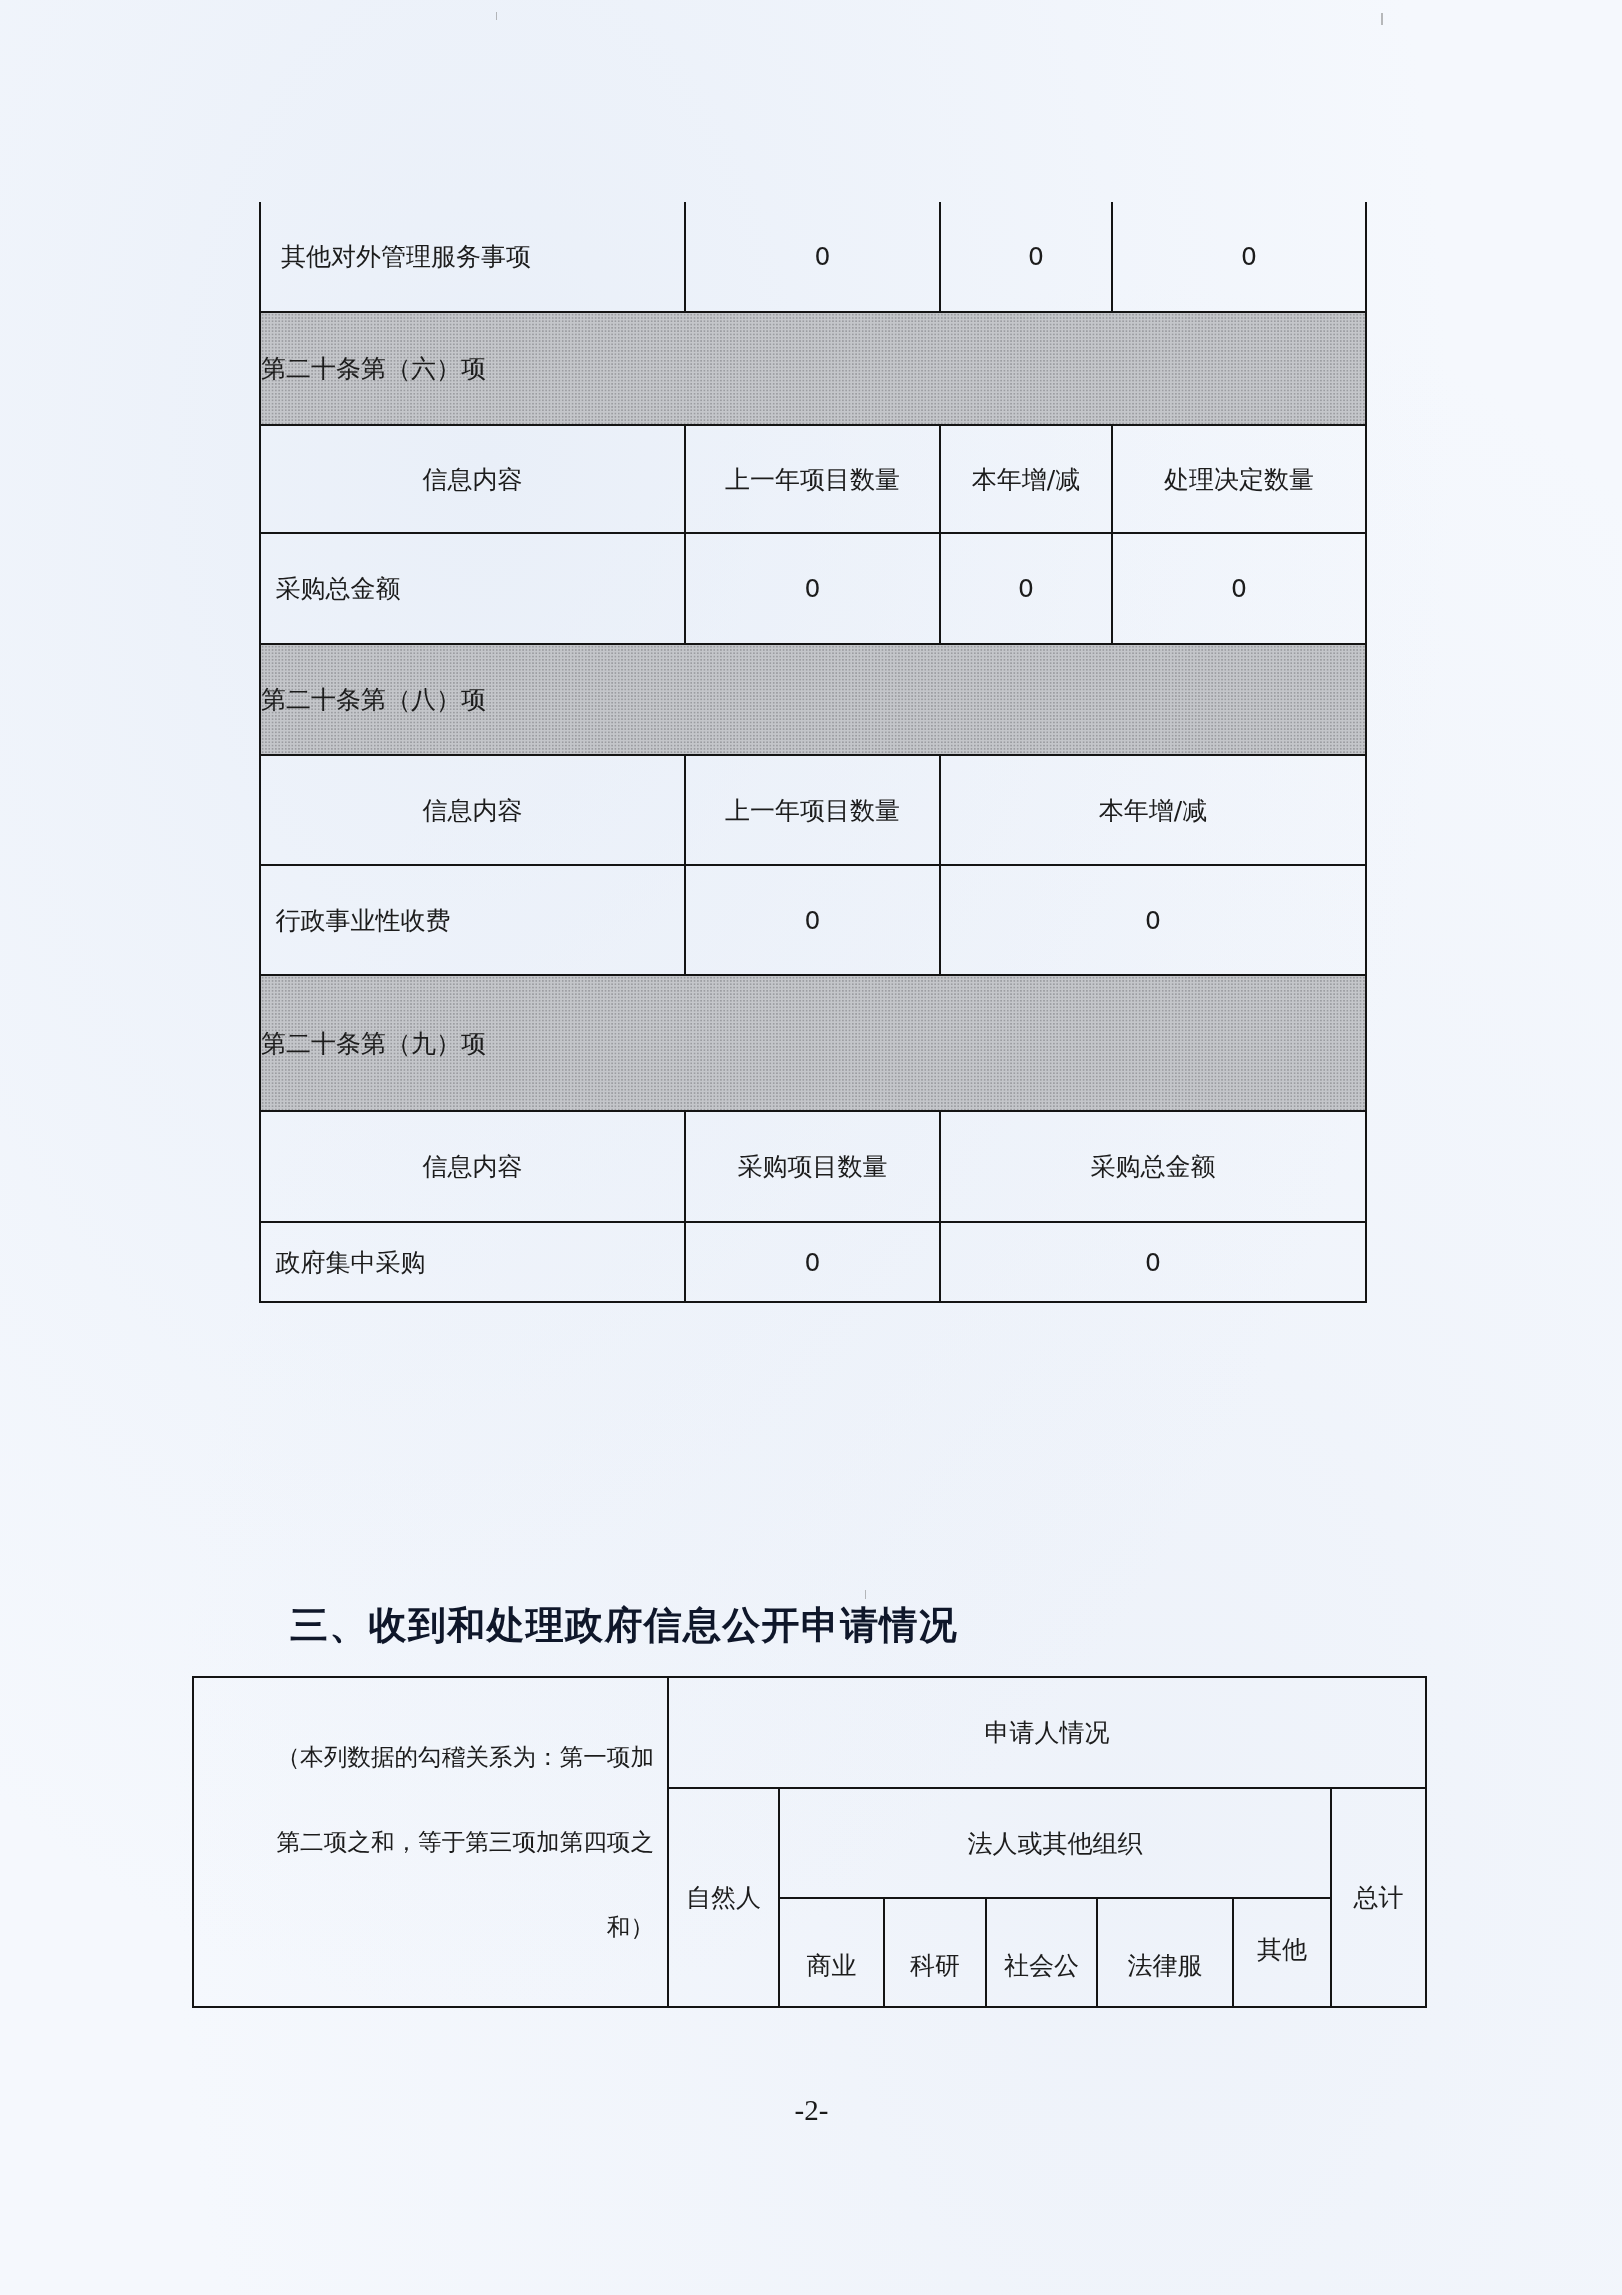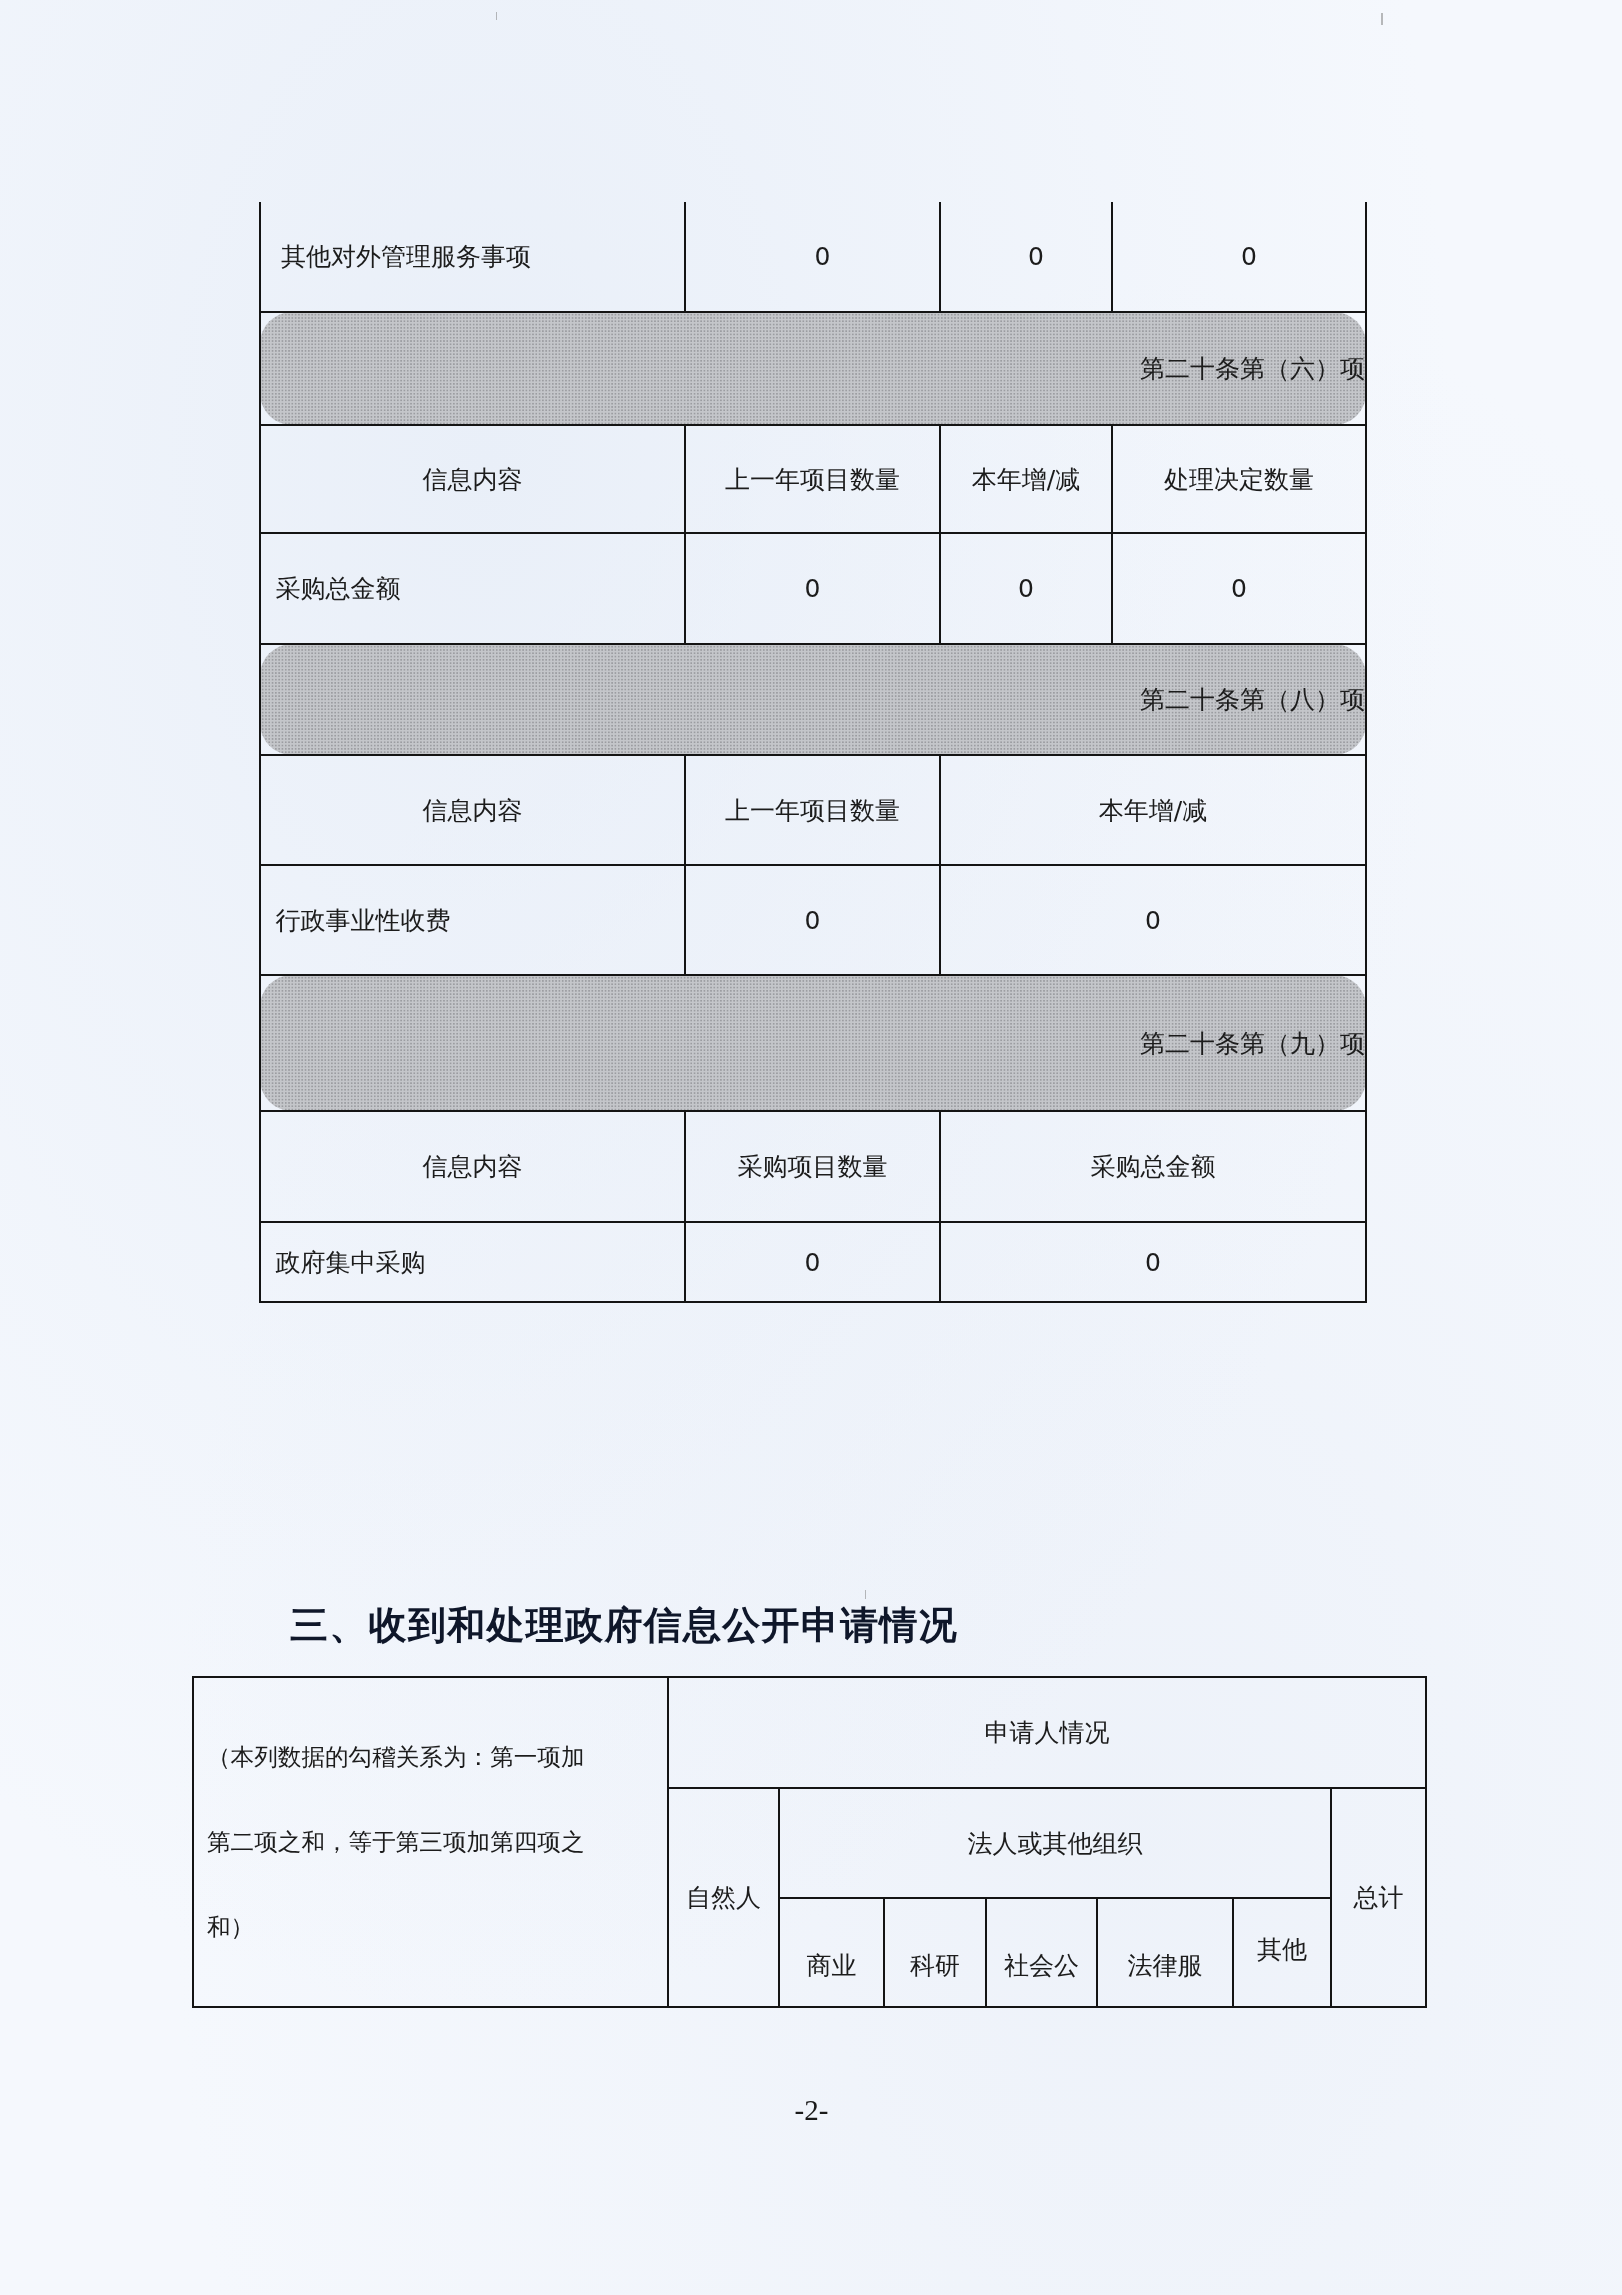--- a/index.html
+++ b/index.html
@@ -24,32 +24,31 @@
     border: 2px solid #141414;
     padding: 0;
     font-size: 25px;
     vertical-align: middle;
     color: #1c1c1c;
     overflow: hidden;
   }
   table.grid td.lbl { text-align: left; padding-left: 14.4px; }
   table.grid td.ctr { text-align: center; }
   table.grid td.shade {
-    text-align: right;
+    text-align: left;
     background-color: #c4c6ca;
     background-image:
       radial-gradient(circle, rgba(80,80,85,0.35) 0.7px, transparent 0.9px);
     background-size: 3.3px 3.3px;
-    border-radius: 32px;
   }
   #t1 { left: 259px; top: 202px; width: 1106px; }
   #t1 .top-open td { border-top: none; padding-left: 20px; }
   #t2 { left: 192px; top: 1676px; width: 1234px; }
   #t2 td { font-size: 25px; }
-  #t2 td.note { text-align: left; line-height: 85px; padding: 0 13px; font-size: 23.6px; }
+  #t2 td.note { text-align: right; line-height: 85px; padding: 0 13px; font-size: 23.6px; }
   .section-title {
     position: absolute; left: 290px; top: 1600px;
     font-family: "DejaVu Sans", "Liberation Sans", sans-serif;
     font-weight: bold; font-size: 38px; letter-spacing: 1.3px; color: #0f172a;
   }
   .page-number {
     position: absolute; left: 0; right: 0; top: 2094px; text-align: center;
     font-family: "Liberation Serif", "DejaVu Serif", serif;
     font-size: 29px; color: #1a1a1a;
   }

